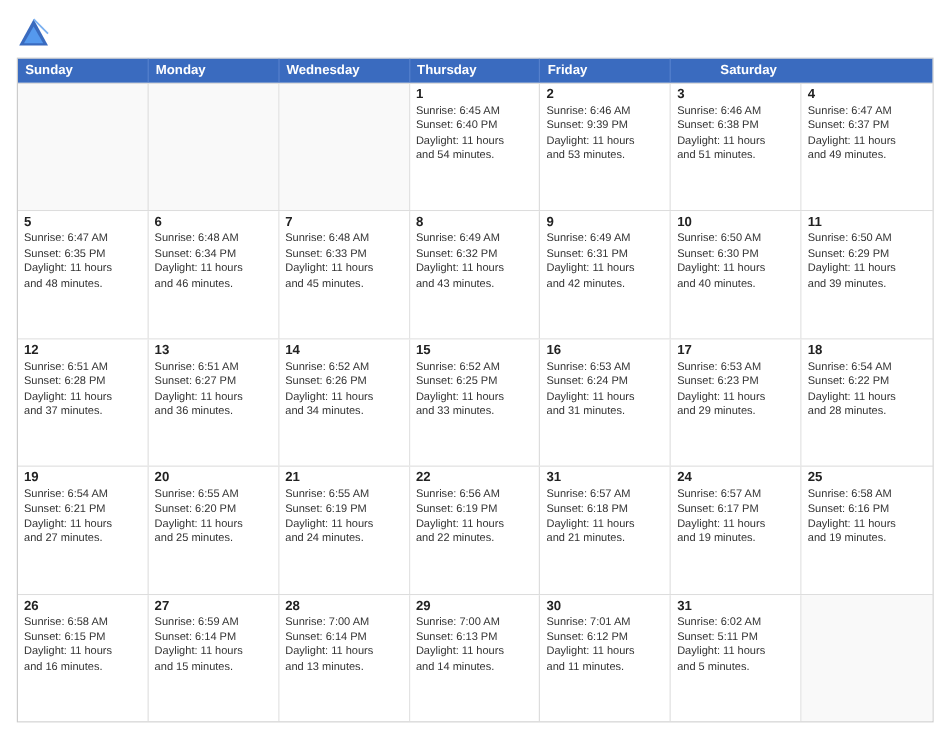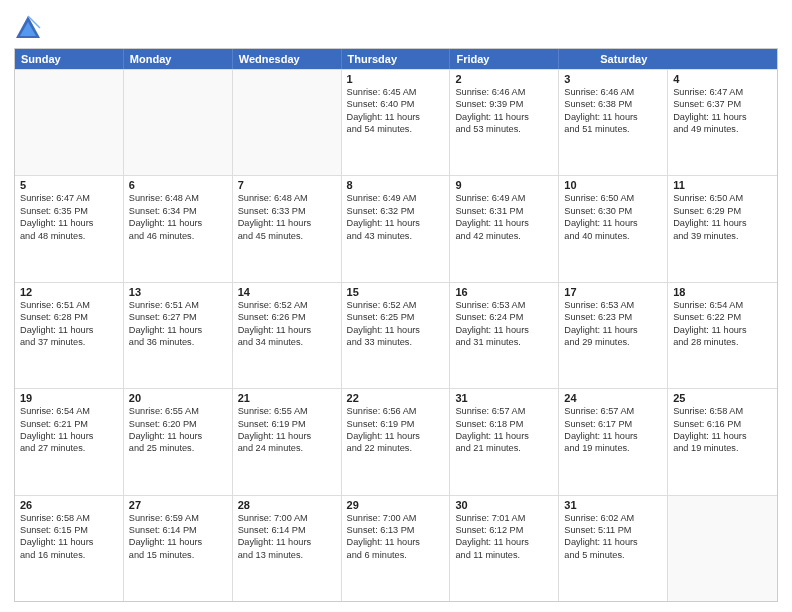--- a/index.html
+++ b/index.html
@@ -354,21 +354,21 @@
             <span class="cell-line">Sunrise: 7:00 AM</span>
             <span class="cell-line">Sunset: 6:14 PM</span>
             <span class="cell-line">Daylight: 11 hours</span>
             <span class="cell-line">and 13 minutes.</span>
           </div>
           <div class="cal-cell">
             <span class="day-num">29</span>
             <span class="cell-line">Sunrise: 7:00 AM</span>
             <span class="cell-line">Sunset: 6:13 PM</span>
             <span class="cell-line">Daylight: 11 hours</span>
-            <span class="cell-line">and 6 minutes.</span>
+            <span class="cell-line">and 14 minutes.</span>
           </div>
           <div class="cal-cell">
             <span class="day-num">30</span>
             <span class="cell-line">Sunrise: 7:01 AM</span>
             <span class="cell-line">Sunset: 6:12 PM</span>
             <span class="cell-line">Daylight: 11 hours</span>
             <span class="cell-line">and 11 minutes.</span>
           </div>
           <div class="cal-cell">
             <span class="day-num">31</span>

